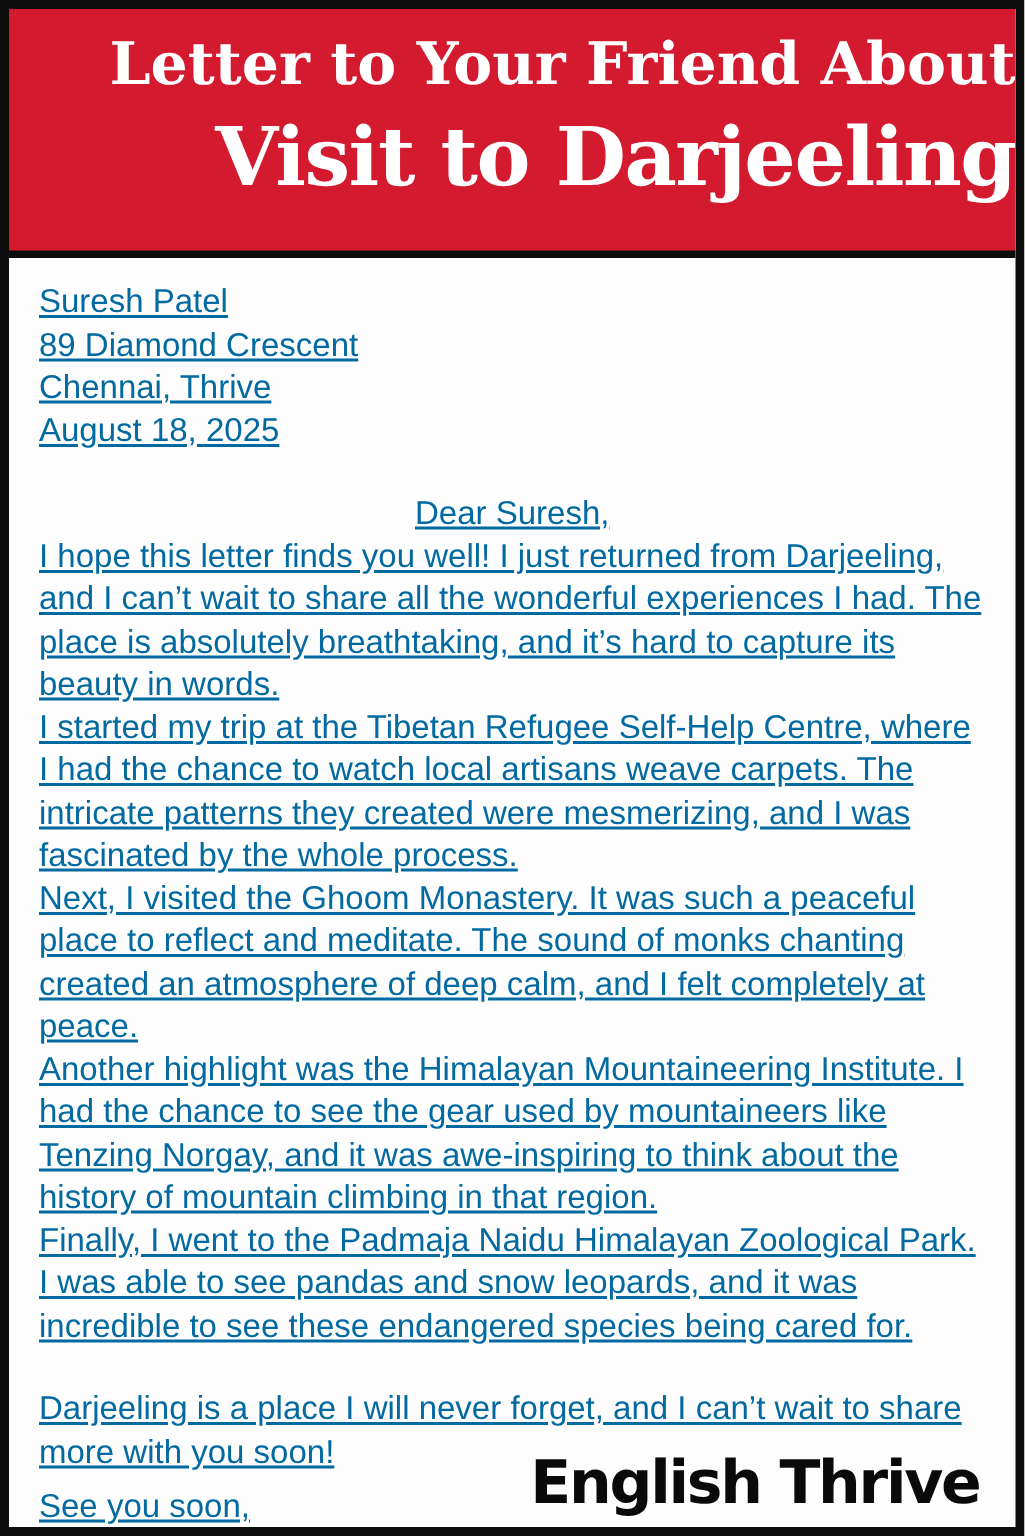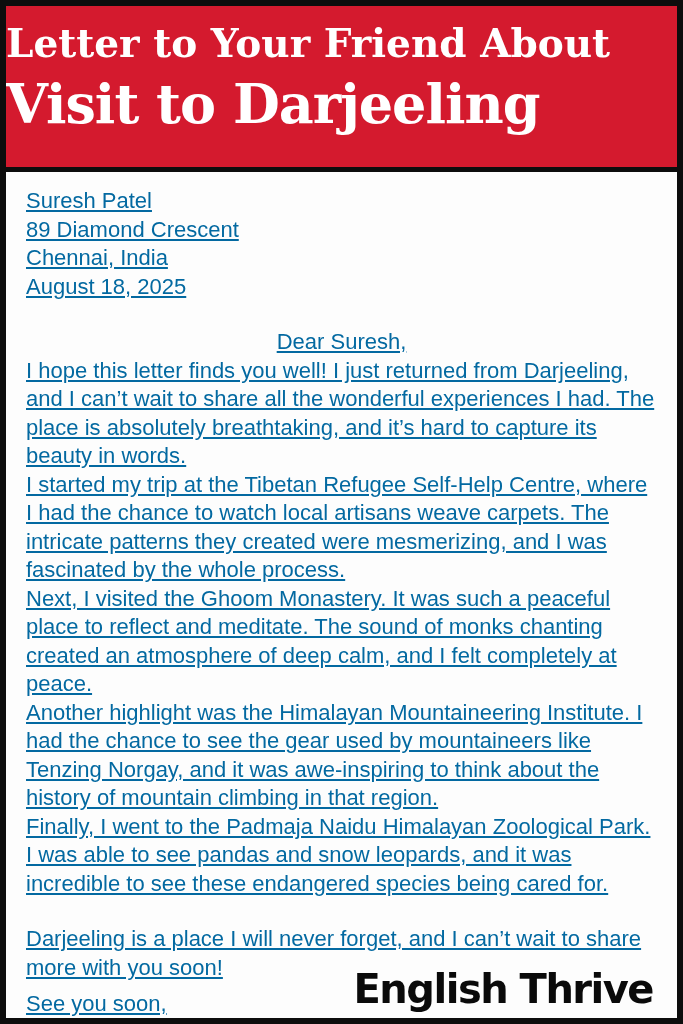--- a/index.html
+++ b/index.html
@@ -13,21 +13,21 @@
     background: #fdfdfd;
     border: 6px solid #0d0d0d;
     overflow: hidden;
     font-family: "Liberation Sans", sans-serif;
   }
 
   .header {
     background: #d41a2e;
     border-bottom: 5px solid #0d0d0d;
     height: 166px;
-    text-align: left;
+    text-align: right;
     padding-top: 16px;
     color: #ffffff;
   }
 
   .header .title-line1 {
     font-family: "DejaVu Serif", serif;
     font-weight: 800;
     font-size: 39px;
     letter-spacing: 0px;
     line-height: 1.1;
@@ -82,21 +82,21 @@
   <div class="header">
     <div class="title-line1">Letter to Your Friend About</div>
     <div class="title-line2">Visit to Darjeeling</div>
   </div>
 
   <div class="letter-body">
 
     <div class="address-block">
       <div>Suresh Patel</div>
       <div>89 Diamond Crescent</div>
-      <div>Chennai, India</div>
+      <div>Chennai, Thrive</div>
       <div>August 18, 2025</div>
     </div>
 
     <div class="salutation">Dear Suresh,</div>
 
     <p class="para">I hope this letter finds you well! I just returned from Darjeeling, and I can’t wait to share all the wonderful experiences I had. The place is absolutely breathtaking, and it’s hard to capture its beauty in words.</p>
     <p class="para">I started my trip at the Tibetan Refugee Self-Help Centre, where I had the chance to watch local artisans weave carpets. The intricate patterns they created were mesmerizing, and I was fascinated by the whole process.</p>
     <p class="para">Next, I visited the Ghoom Monastery. It was such a peaceful place to reflect and meditate. The sound of monks chanting created an atmosphere of deep calm, and I felt completely at peace.</p>
     <p class="para">Another highlight was the Himalayan Mountaineering Institute. I had the chance to see the gear used by mountaineers like Tenzing Norgay, and it was awe-inspiring to think about the history of mountain climbing in that region.</p>
     <p class="para">Finally, I went to the Padmaja Naidu Himalayan Zoological Park. I was able to see pandas and snow leopards, and it was incredible to see these endangered species being cared for.</p>

